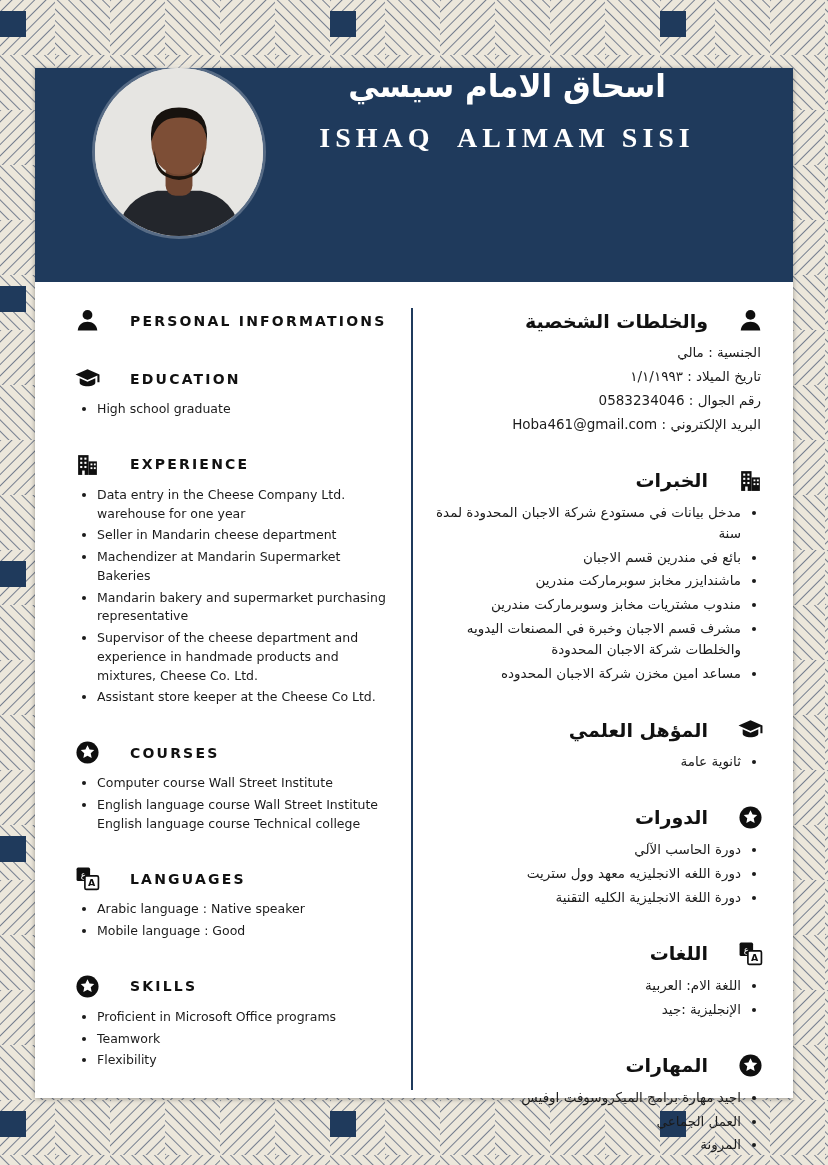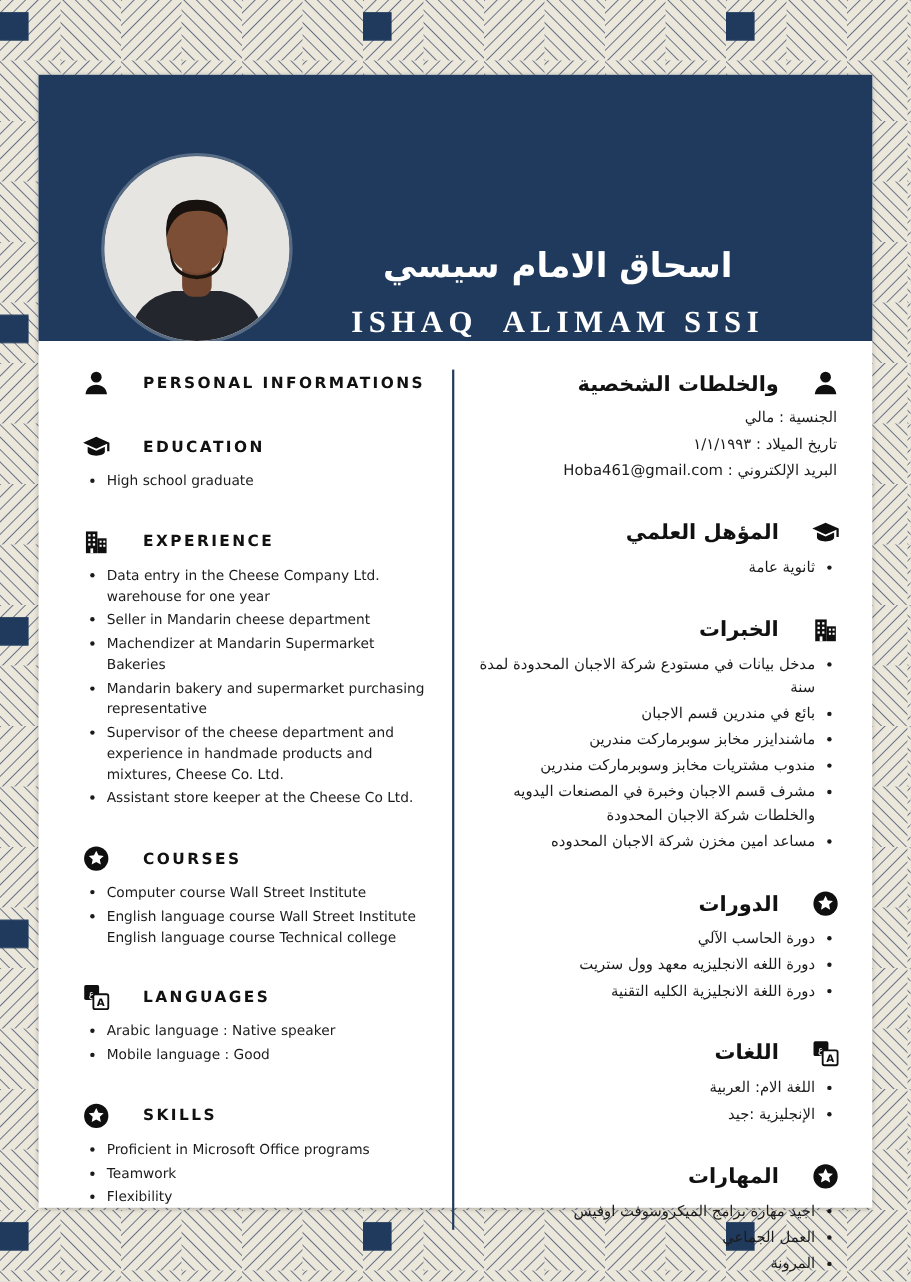--- a/index.html
+++ b/index.html
@@ -2,21 +2,21 @@
 <html><head>
 <meta charset="utf-8">
 <style>
   html,body{margin:0;padding:0;background:#d8d4ca;}
   .page{position:relative;width:828px;height:1165px;background:#ece7db;overflow:hidden;
         font-family:"DejaVu Sans",sans-serif;}
   .bg-pattern{position:absolute;inset:0;width:100%;height:100%;display:block;}
   .sheet{position:absolute;left:35px;top:68px;width:758px;height:1030px;background:#ffffff;
          box-shadow:0 1px 5px rgba(0,0,0,.35);}
   
-  .header{height:242px;background:#1f3a5c;display:flex;align-items:flex-end;
+  .header{height:214px;background:#1f3a5c;display:flex;align-items:flex-start;
           padding:0 24px 0 60px;box-sizing:border-box;}
   .photo{width:168px;height:168px;border-radius:50%;overflow:hidden;background:#e7e6e3;
          flex:none;box-shadow:0 0 0 3px rgba(255,255,255,.25);}
   .photo svg{width:100%;height:100%;display:block;}
   .names{flex:1;text-align:center;color:#ffffff;padding-right:18px;}
   .name-ar{font-size:31px;font-weight:bold;margin-bottom:18px;}
   .name-en{font-family:"Liberation Serif",serif;font-size:28px;font-weight:bold;
            letter-spacing:5px;white-space:pre;}
   
   .columns{display:flex;height:782px;padding-top:26px;box-sizing:content-box;}
@@ -233,35 +233,22 @@
             <span class="ic">
                 <svg>
                   <use href="#i-person"></use>
                 </svg>
               </span>
             <h2>والخلطات الشخصية</h2>
           </div>
           <ul class="plain">
               <li>الجنسية : مالي</li>
               <li>تاريخ الميلاد : ١/١/١٩٩٣</li>
+              <li>رقم الجوال : 0583234046</li>
               <li>البريد الإلكتروني : Hoba461@gmail.com</li>
-            </ul>
-        </section>
-
-        <section class="sec">
-          <div class="sec-head">
-            <span class="ic">
-                <svg>
-                  <use href="#i-gradcap"></use>
-                </svg>
-              </span>
-            <h2>المؤهل العلمي</h2>
-          </div>
-          <ul>
-              <li>ثانوية عامة</li>
             </ul>
         </section>
 
         <section class="sec">
           <div class="sec-head">
             <span class="ic">
                 <svg>
                   <use href="#i-building"></use>
                 </svg>
               </span>
@@ -274,20 +261,34 @@
               <li>مندوب مشتريات مخابز وسوبرماركت مندرين</li>
               <li>مشرف قسم الاجبان وخبرة في المصنعات اليدويه والخلطات شركة الاجبان المحدودة</li>
               <li>مساعد امين مخزن شركة الاجبان المحدوده</li>
             </ul>
         </section>
 
         <section class="sec">
           <div class="sec-head">
             <span class="ic">
                 <svg>
+                  <use href="#i-gradcap"></use>
+                </svg>
+              </span>
+            <h2>المؤهل العلمي</h2>
+          </div>
+          <ul>
+              <li>ثانوية عامة</li>
+            </ul>
+        </section>
+
+        <section class="sec">
+          <div class="sec-head">
+            <span class="ic">
+                <svg>
                   <use href="#i-starbadge"></use>
                 </svg>
               </span>
             <h2>الدورات</h2>
           </div>
           <ul>
               <li>دورة الحاسب الآلي</li>
               <li>دورة اللغه الانجليزيه معهد وول ستريت</li>
               <li>دورة اللغة الانجليزية الكليه التقنية</li>
             </ul>

